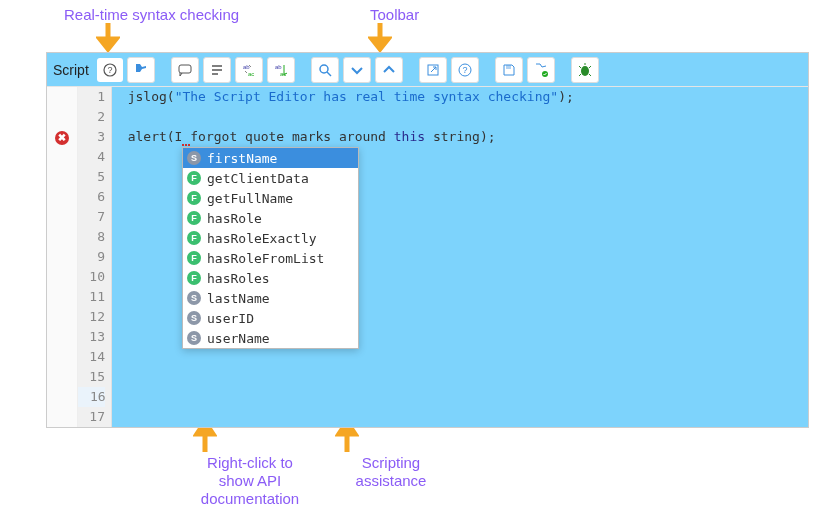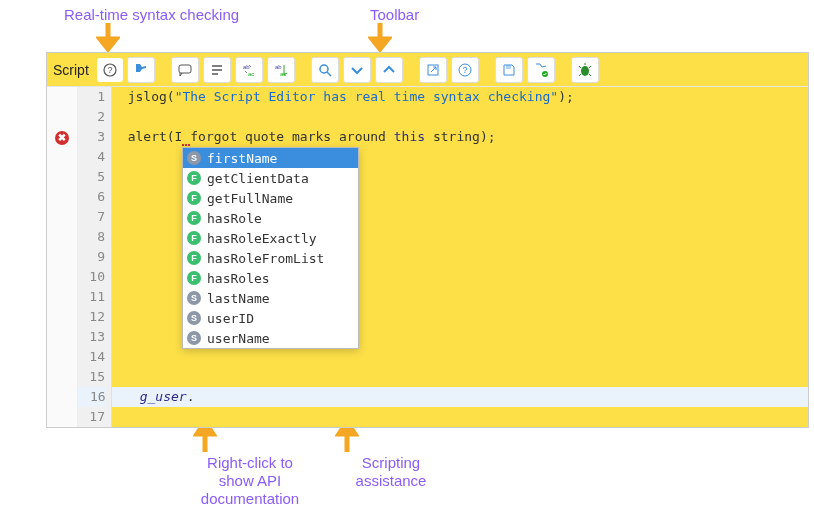--- a/index.html
+++ b/index.html
@@ -20,21 +20,21 @@
     line-height: 1.2;
     margin-left: 44px;
   }
   .editor-frame {
     position: absolute;
     left: 46px;
     top: 52px;
     width: 763px;
     height: 376px;
     border: 1px solid #ccc;
-    background: #fde047;
+    background: #7dd3fc;
     box-sizing: border-box;
   }
   .toolbar {
     height: 34px;
     display: flex;
     align-items: center;
     padding: 4px 6px;
     border-bottom: 1px solid #e5e5e5;
     gap: 4px;
     box-sizing: border-box;
@@ -311,21 +311,20 @@
         <div class="line"></div>
         <div class="line"></div>
       <div class="line"></div>
         <div class="line"></div>
         <div class="line"></div>
         <div class="line"></div>
       <div class="line"></div>
         <div class="line"></div>
         <div class="line"></div>
         <div class="line"></div>
-      <div class="line current-line">  <span class="obj">g_user</span><span>.</span></div>
       <div class="line"></div>
 
       <div class="autocomplete" id="ac-popup">
           <div class="ac-item selected">
             <span class="ac-icon S">S</span>
             <span>firstName</span>
           </div>
           <div class="ac-item">
             <span class="ac-icon F">F</span>
             <span>getClientData</span>

